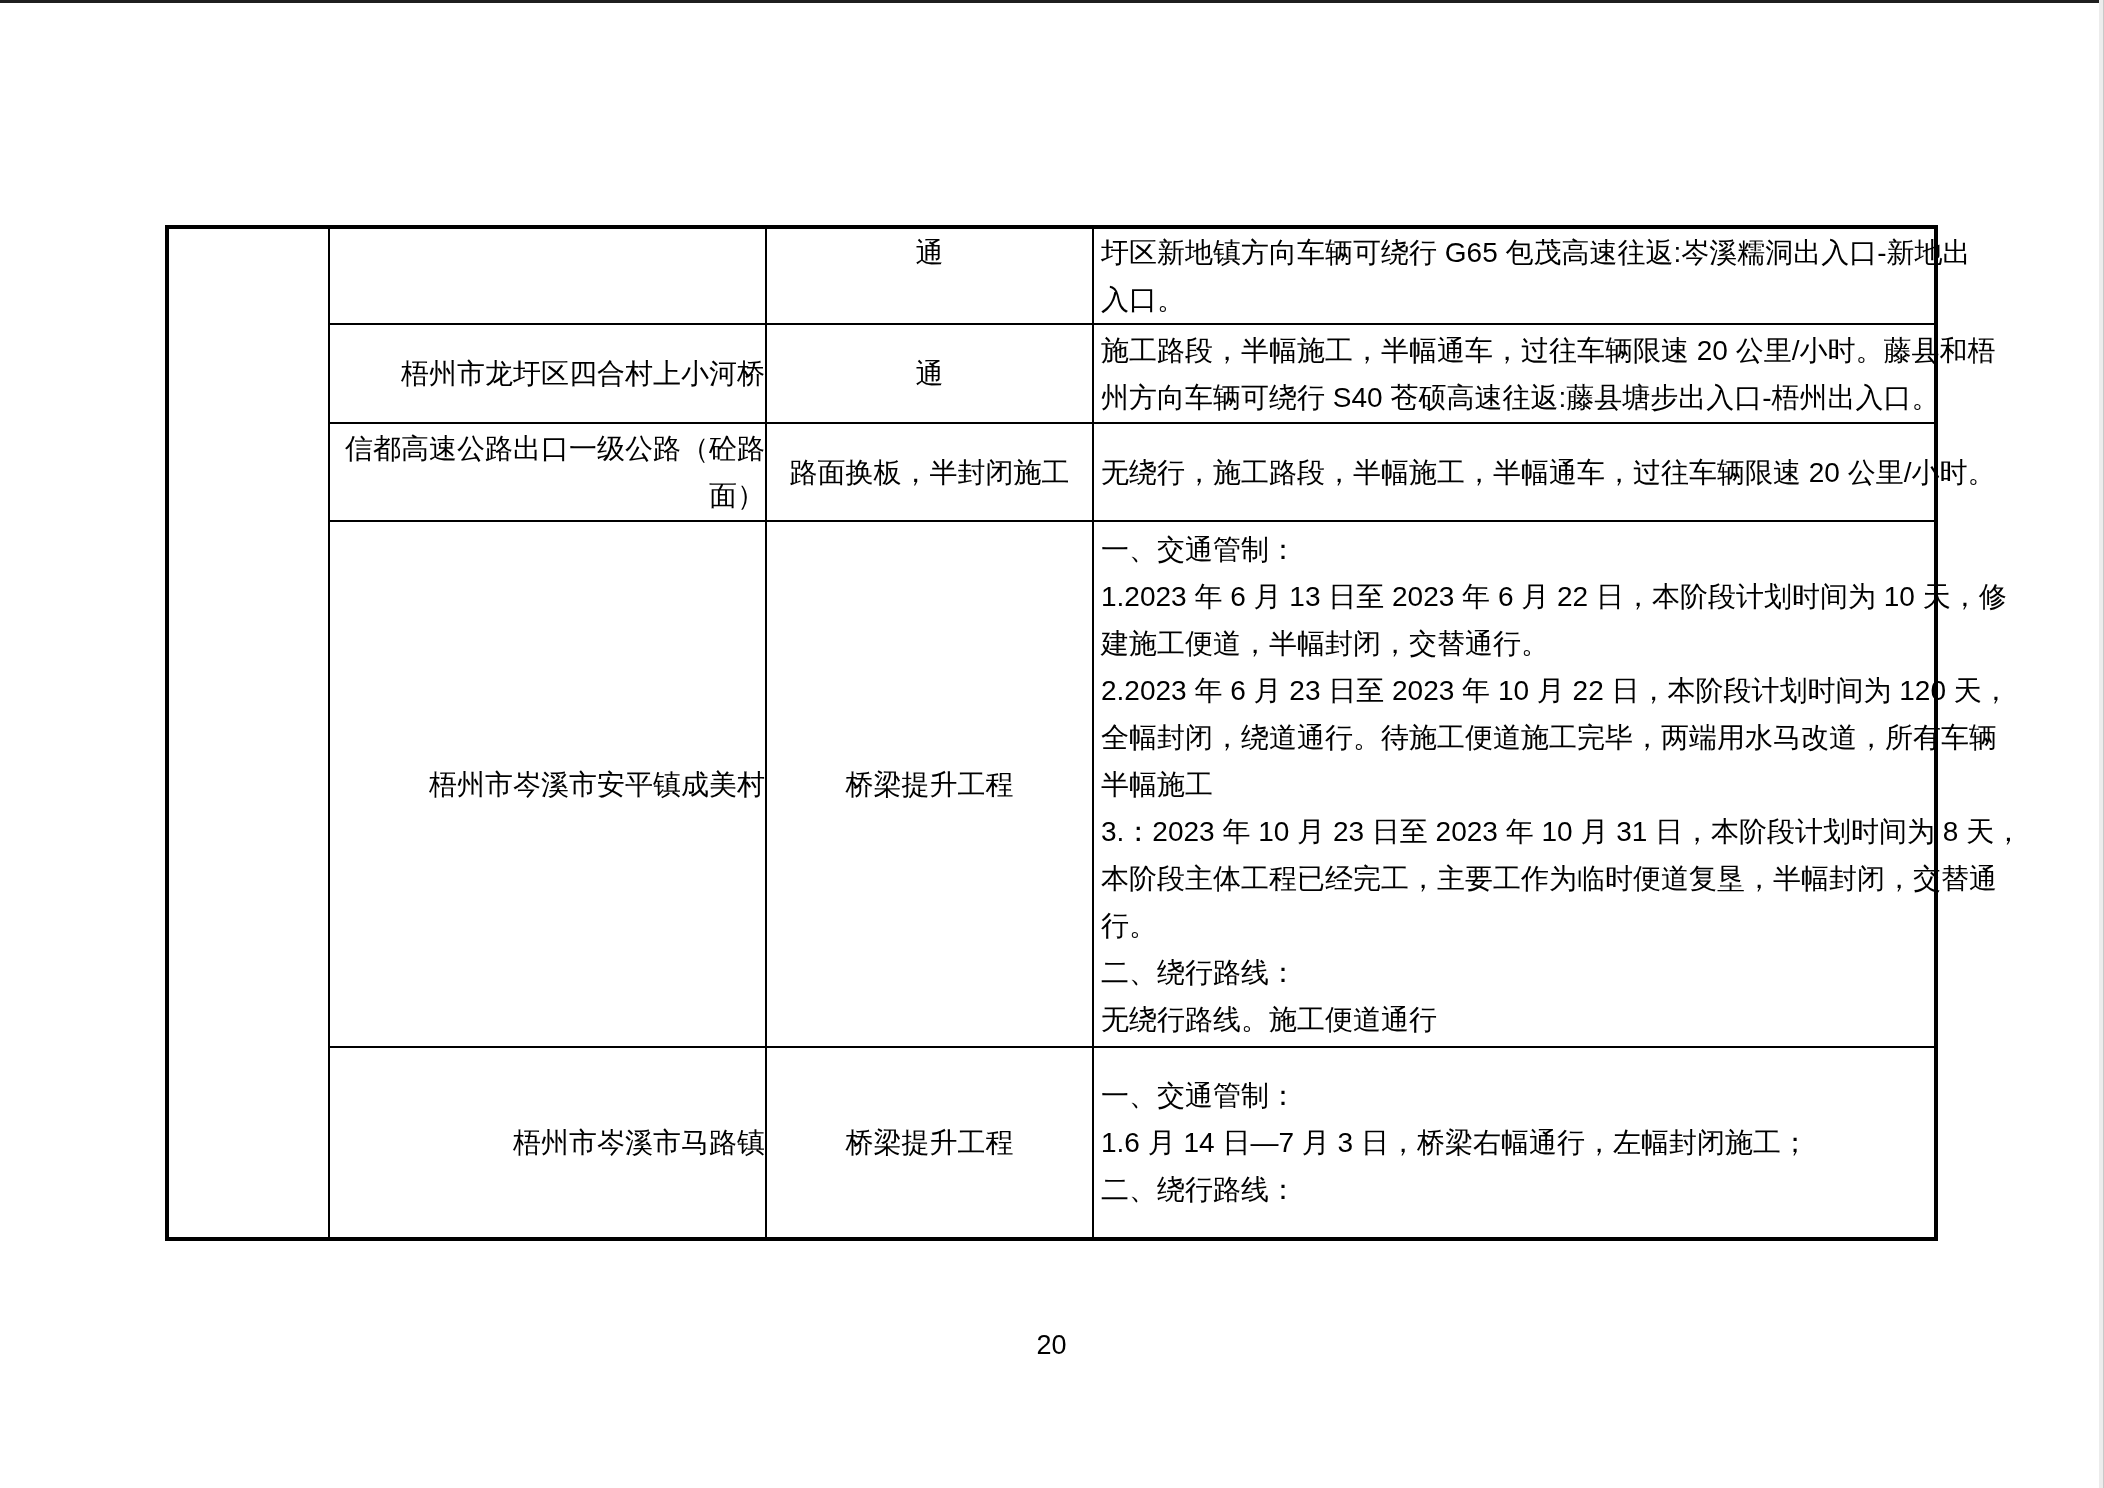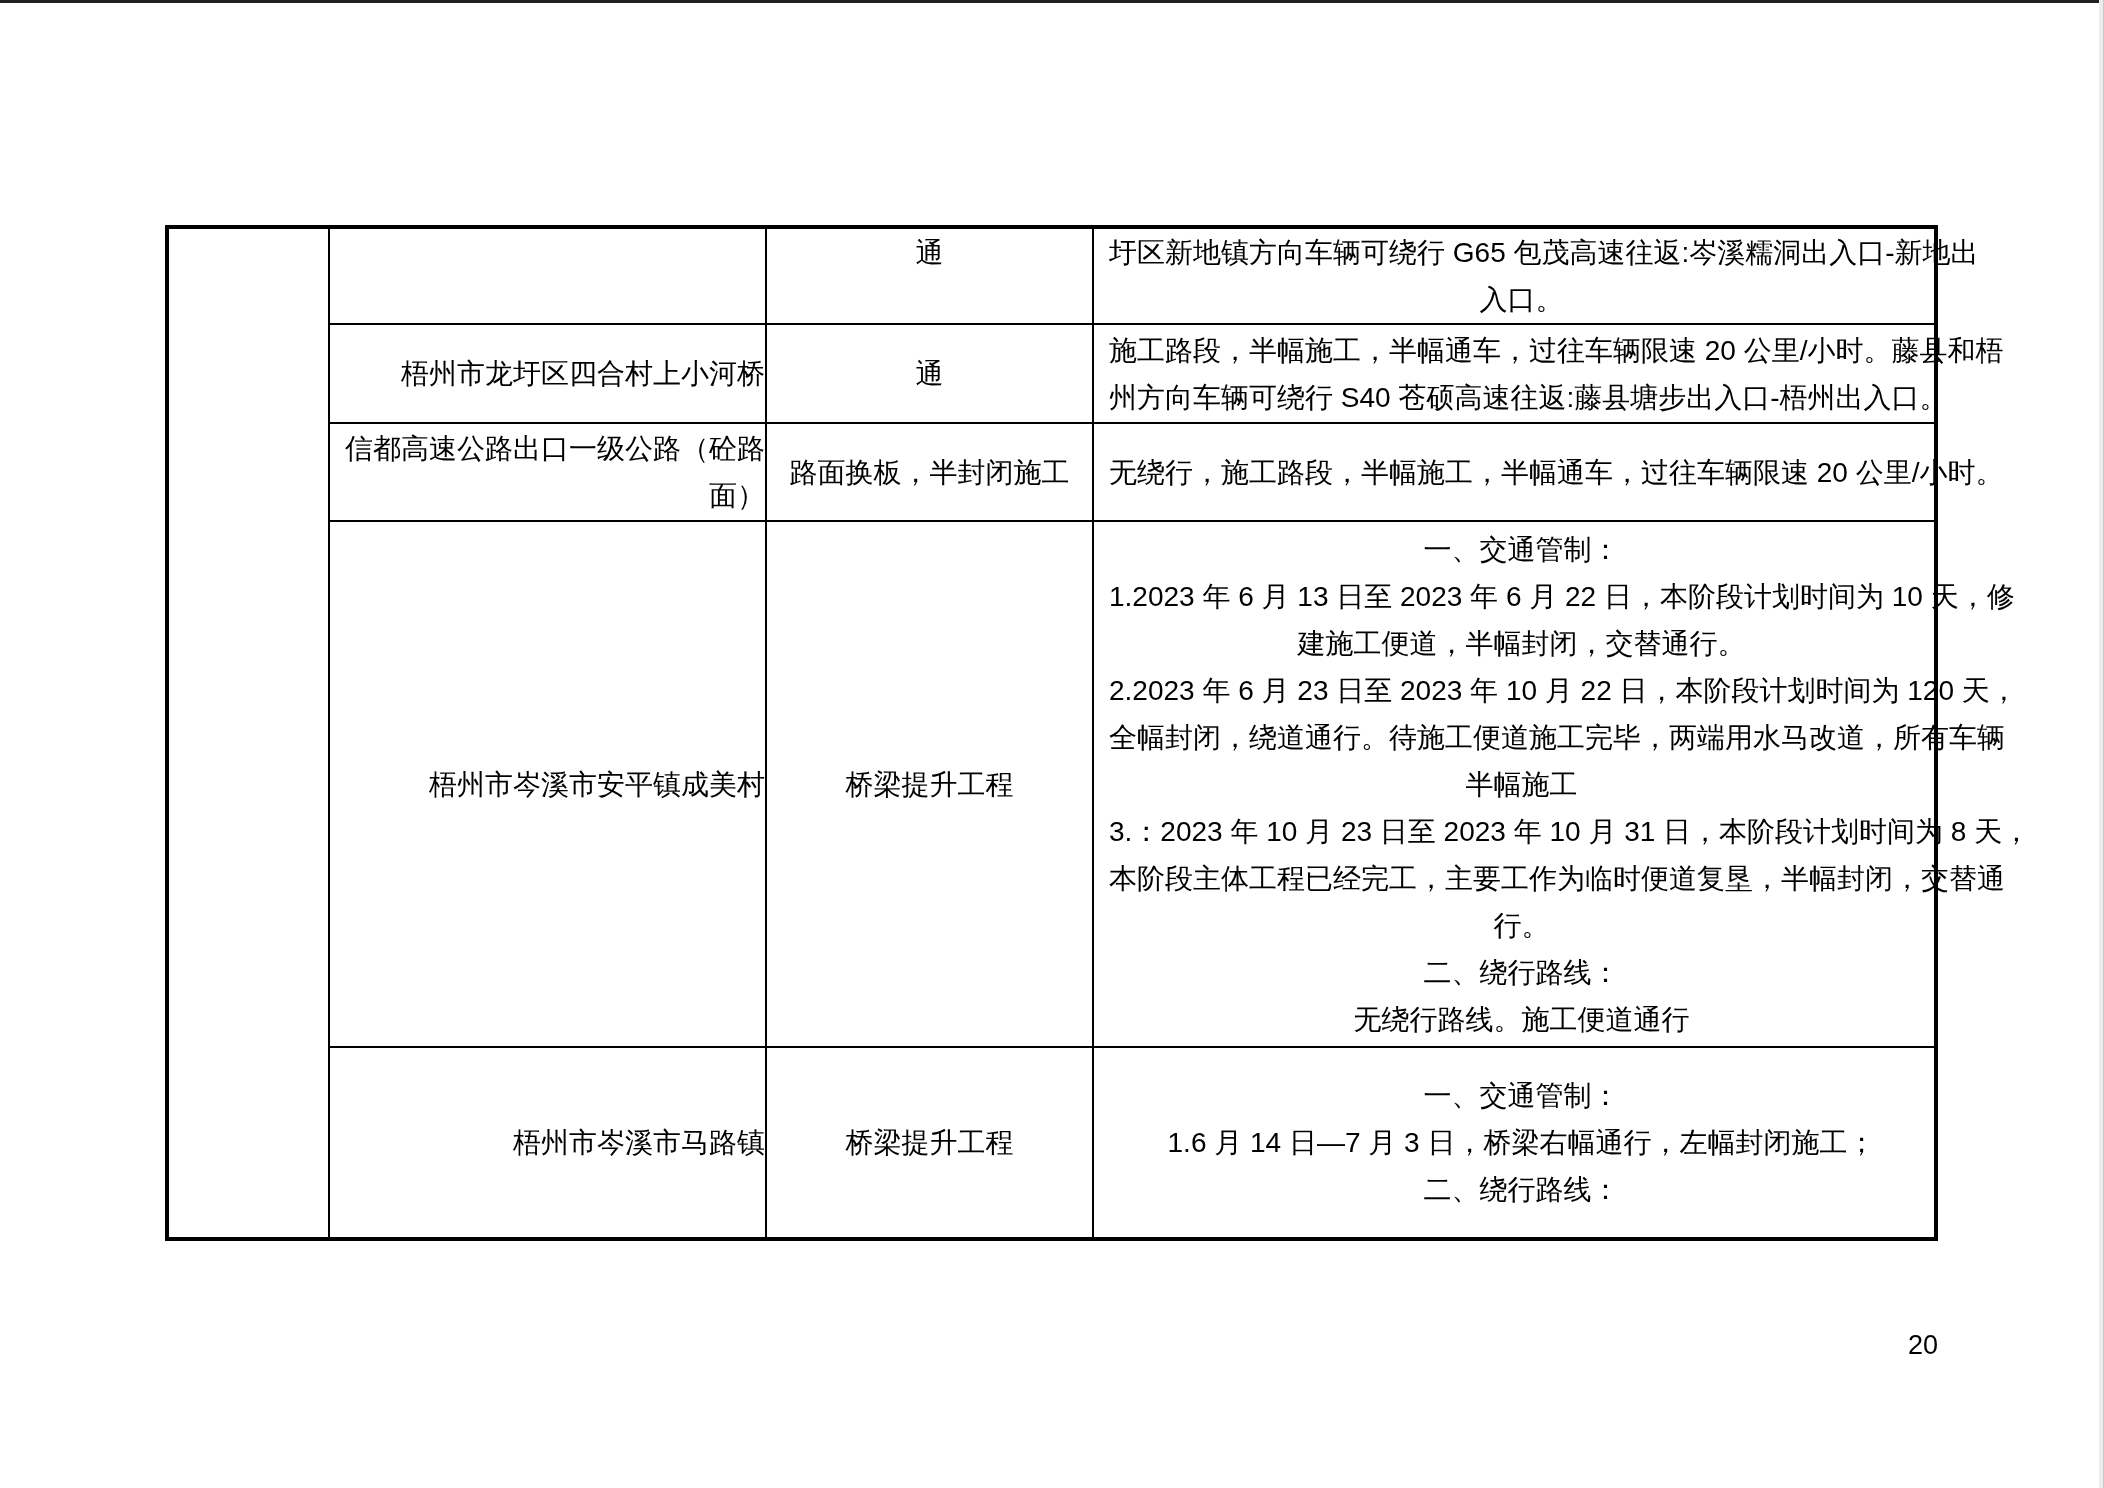--- a/index.html
+++ b/index.html
@@ -21,28 +21,28 @@
   .row-0 { height:94px; }
   .row-1 { height:99px; }
   .row-2 { height:98px; }
   .row-3 { height:526px; }
   .row-4 { height:191px; }
 
   .cell { display:flex; flex-direction:column; justify-content:center; overflow:visible; }
   .row-0 .cell { justify-content:flex-start; }
   .cell-loc  { width:437px; flex:none; border-right:2px solid #000; text-align:center;align-items:flex-end; }
   .cell-work { width:327px; flex:none; border-right:2px solid #000; text-align:center; }
-  .cell-desc { flex:1; min-width:0; text-align:center; padding-left:7px;margin-left:8px; }
+  .cell-desc { flex:1; min-width:0; text-align:left; padding-left:7px; }
 
   .line { font-size:28px; line-height:47px; white-space:nowrap; }
   .cell-loc .line, .cell-work .line { white-space:nowrap; }
 
   .page-number {
     position:absolute; left:165px; top:1330px; width:1773px;
-    text-align:right; font-size:27px; color:#000;
+    text-align:center; font-size:27px; color:#000;
   }
 </style>
 </head>
 <body>
 
 <div class="top-edge"></div>
 <div class="right-edge"></div>
 
 <div class="doc-table">
   <div class="span-col"></div>

